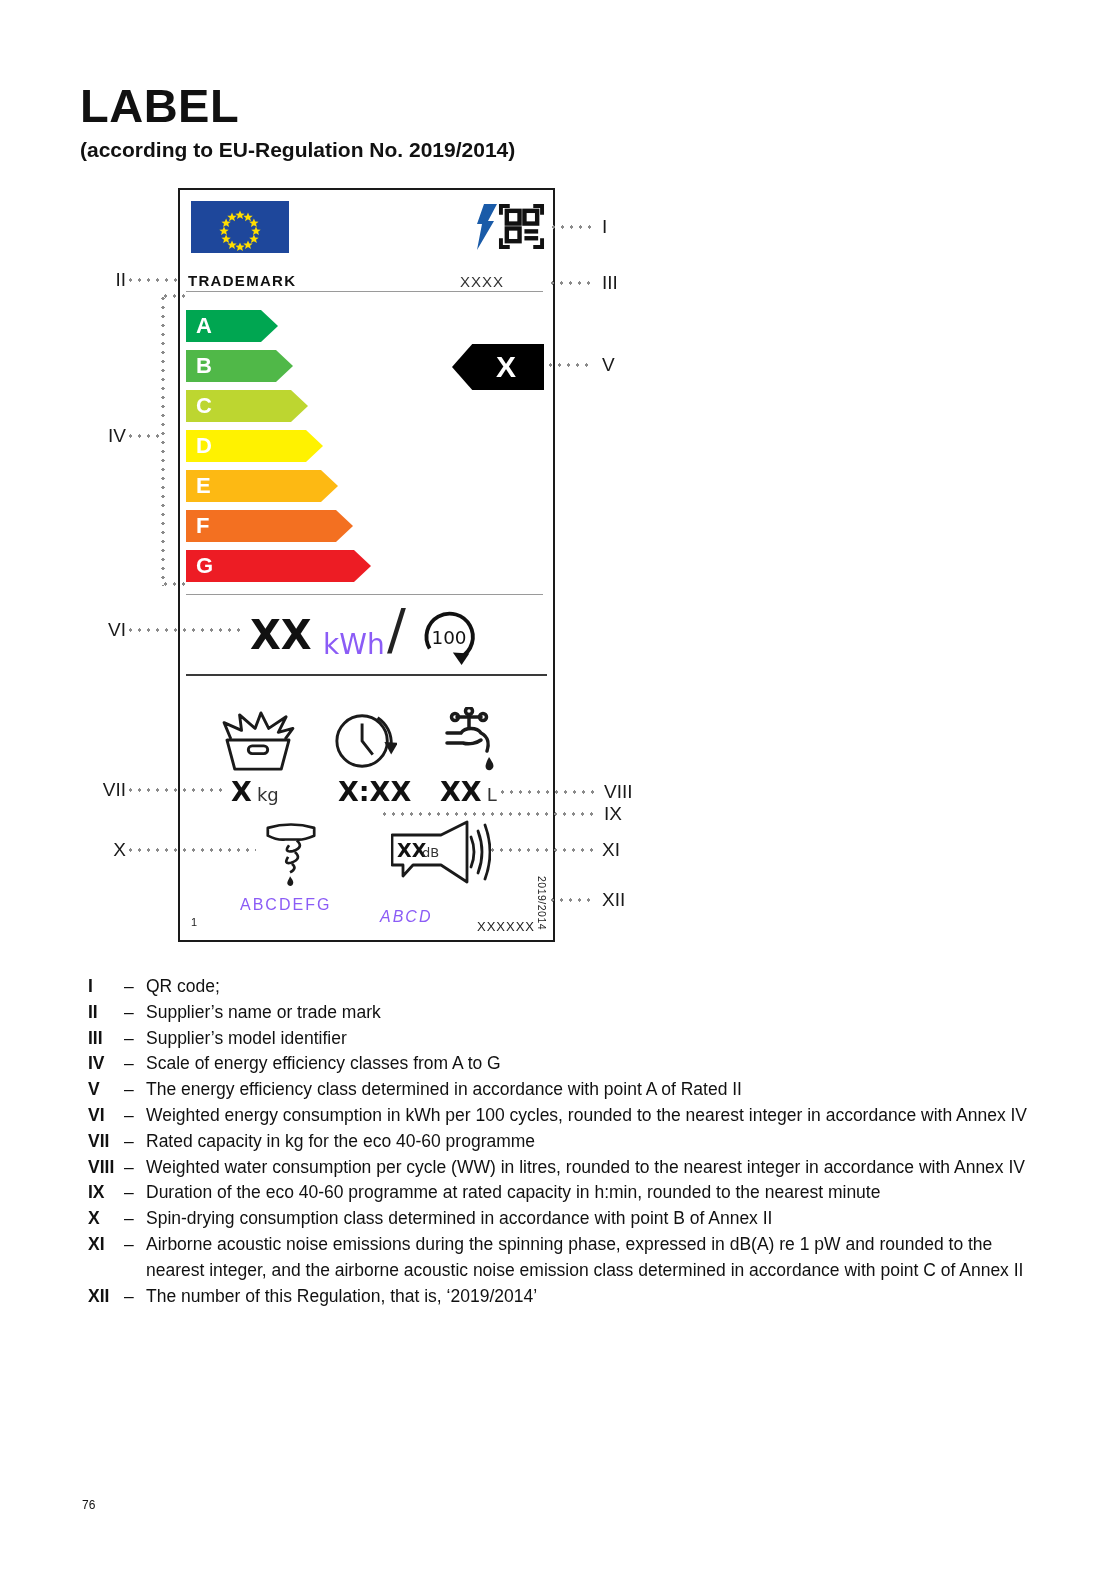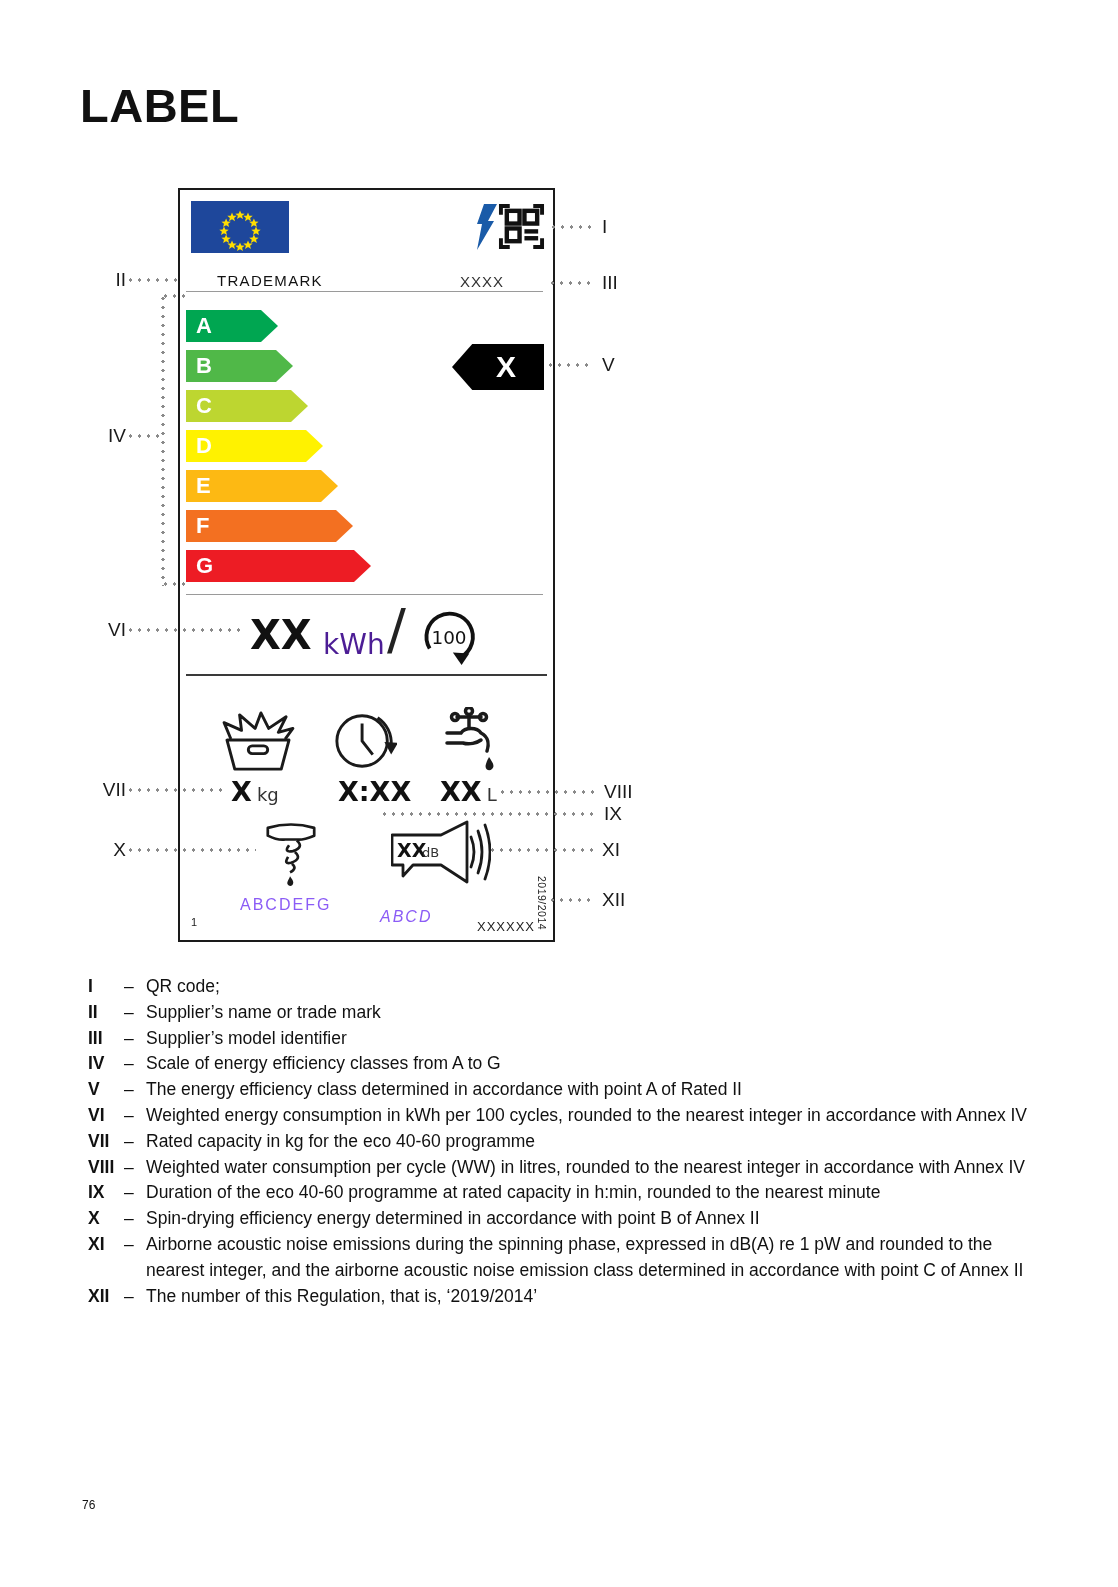--- a/index.html
+++ b/index.html
@@ -8,37 +8,37 @@
   .abs{position:absolute;}
 
   
   .title{left:80px;top:78px;font-size:47px;font-weight:700;letter-spacing:.5px;}
   .subtitle{left:80px;top:138px;font-size:21px;font-weight:700;}
   .page-number{left:82px;top:1498px;font-size:12px;}
 
   
   .label-box{left:178px;top:188px;width:377px;height:754px;border:2px solid #1a1a1a;background:#fff;box-sizing:border-box;}
   .energ-text{left:305px;top:200px;font-size:42px;font-weight:800;color:#1A5BA8;letter-spacing:.5px;font-family:"Liberation Sans",sans-serif;}
-  .trademark{left:188px;top:272px;font-size:15px;font-weight:400;letter-spacing:1.3px;margin-left:29px;}
+  .trademark{left:188px;top:272px;font-size:15px;font-weight:700;letter-spacing:1.3px;}
   .model-id{left:460px;top:273px;width:83px;text-align:left;font-size:15px;color:#333;letter-spacing:1px;}
   .rule{background:#9a9a9a;height:1px;}
   .rule-dark{background:#3a3a3a;height:2px;}
 
   
   .scale-arrow{position:absolute;left:186px;height:32px;
      clip-path:polygon(0 0,calc(100% - 17px) 0,100% 50%,calc(100% - 17px) 100%,0 100%);
      color:#fff;font-weight:700;font-size:22px;line-height:32px;padding-left:10px;box-sizing:border-box;}
   .sel-arrow{left:452px;top:344px;width:92px;height:46px;
      clip-path:polygon(0 50%,22% 0,100% 0,100% 100%,22% 100%);
      color:#fff;font-weight:700;font-size:30px;line-height:46px;text-align:center;padding-left:16px;box-sizing:border-box;}
 
   
   .vfont{font-family:"DejaVu Sans",sans-serif;}
   .kwh-xx{left:250px;top:612px;font-size:40px;font-weight:700;}
-  .kwh-unit{left:323px;top:628px;font-size:28px;color:#4c1d95;}
+  .kwh-unit{left:323px;top:628px;font-size:28px;color:#8b5cf6;}
   .kwh-slash{left:387px;top:596px;font-size:56px;font-weight:400;color:#222;}
   .val{font-size:27px;font-weight:700;}
   .unit{font-size:18px;color:#333;}
   .class-scale{font-size:16px;letter-spacing:2px;color:#8b5cf6;}
   .model-code{left:440px;top:919px;width:95px;text-align:right;font-size:13px;letter-spacing:1px;color:#222;}
   .reg-vert{left:548px;top:876px;font-size:10.5px;letter-spacing:.5px;color:#222;transform:rotate(90deg);transform-origin:left top;white-space:nowrap;}
   .footnote1{left:191px;top:916px;font-size:11px;color:#222;}
 
   
   .dh{position:absolute;height:4px;background-image:radial-gradient(circle,#8a8a8a 1.6px,transparent 1.8px);background-size:9px 4px;background-repeat:repeat-x;}
@@ -55,20 +55,21 @@
   .legend-item{display:grid;grid-template-columns:36px 22px 1fr;font-size:17.5px;line-height:25.8px;}
   .legend-item .num{font-weight:700;}
   svg{display:block;}
 </style>
 </head>
 <body>
 
 <div id="canvas">
 
   <div class="abs title">LABEL</div>
+  <div class="abs subtitle">(according to EU-Regulation No. 2019/2014)</div>
 
   <div class="abs label-box"></div>
 
   <svg class="abs" style="left:191px;top:201px;" width="98" height="52" viewBox="0 0 98 52">
     <rect x="0" y="0" width="98" height="52" fill="#1E479B"></rect>
     <g fill="#FFDD00">
       <g id="stars">
         <path d="M49 9.5 l1.3 3.1 3.4 .1 -2.6 2.1 .9 3.3 -3 -1.9 -3 1.9 .9 -3.3 -2.6 -2.1 3.4 -.1 Z"></path>
         <path d="M57 11.6 l1.3 3.1 3.4 .1 -2.6 2.1 .9 3.3 -3 -1.9 -3 1.9 .9 -3.3 -2.6 -2.1 3.4 -.1 Z"></path>
         <path d="M62.9 17.5 l1.3 3.1 3.4 .1 -2.6 2.1 .9 3.3 -3 -1.9 -3 1.9 .9 -3.3 -2.6 -2.1 3.4 -.1 Z"></path>
@@ -272,21 +273,21 @@
         <span>Weighted water consumption per cycle (WW) in litres, rounded to the nearest integer in accordance with Annex IV</span>
       </div>
     <div class="legend-item">
         <span class="num">IX</span>
         <span>–</span>
         <span>Duration of the eco 40-60 programme at rated capacity in h:min, rounded to the nearest minute</span>
       </div>
     <div class="legend-item">
         <span class="num">X</span>
         <span>–</span>
-        <span>Spin-drying efficiency energy determined in accordance with point B of Annex II</span>
+        <span>Spin-drying consumption class determined in accordance with point B of Annex II</span>
       </div>
     <div class="legend-item">
         <span class="num">XI</span>
         <span>–</span>
         <span>Airborne acoustic noise emissions during the spinning phase, expressed in dB(A) re 1 pW and rounded to the nearest integer, and the airborne acoustic noise emission class determined in accordance with point C of Annex II</span>
       </div>
     <div class="legend-item">
         <span class="num">XII</span>
         <span>–</span>
         <span>The number of this Regulation, that is, ‘2019/2014’</span>

